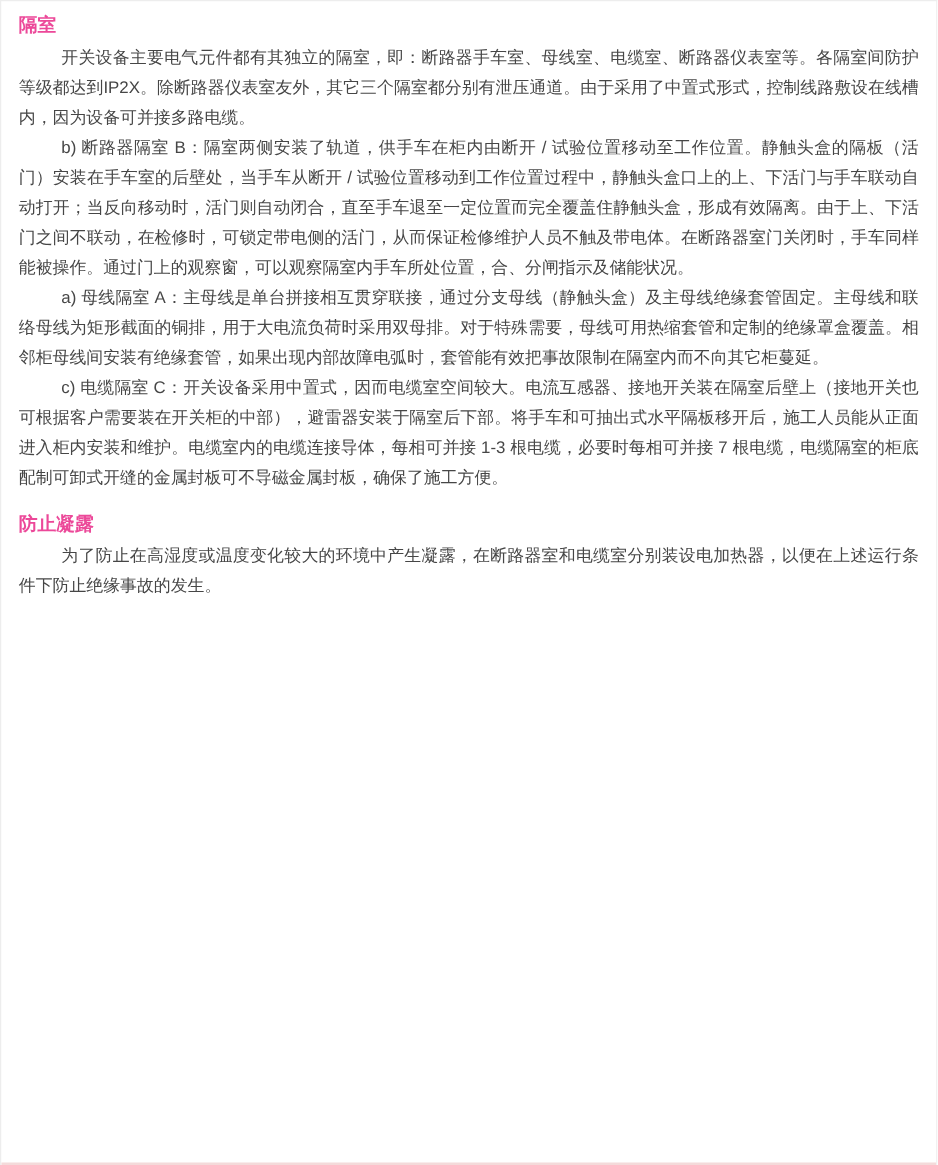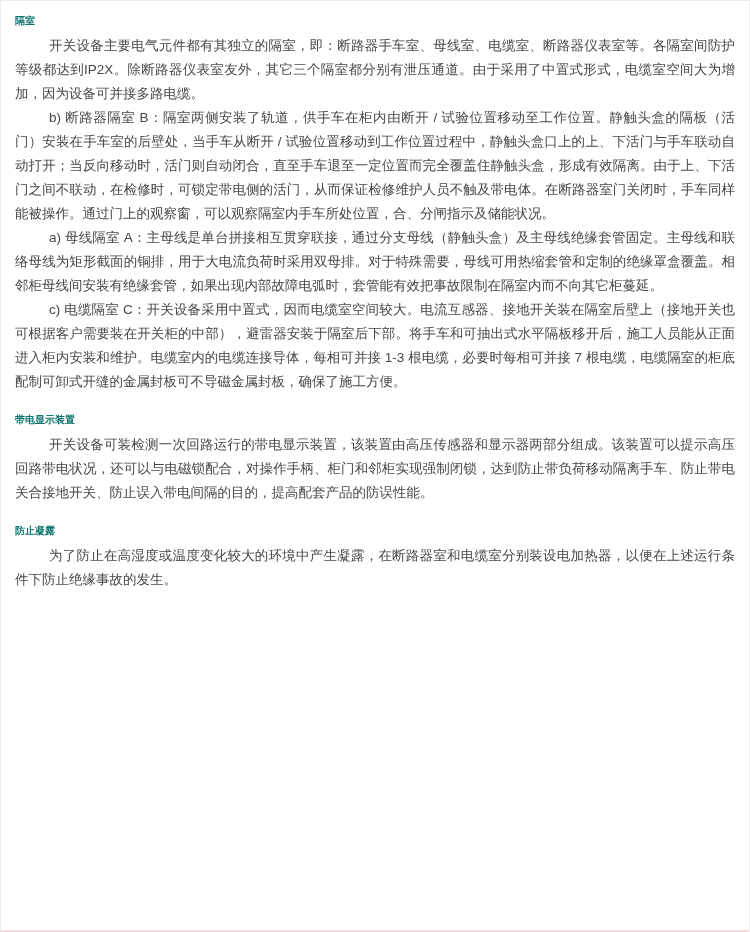--- a/index.html
+++ b/index.html
@@ -11,23 +11,23 @@
     border: 1px solid #ededed;
     border-bottom: none;
     padding: 8px 14px 0 14px;
     overflow: hidden;
     position: relative;
     font-family: "Liberation Sans", "DejaVu Sans", sans-serif;
   }
   .section { margin-top: 14px; }
   .section:first-child { margin-top: 0; }
   .section-title {
-    font-size: 10px;
+    font-size: 15px;
     font-weight: 700;
-    color: #0f766e;
+    color: #ec4899;
     line-height: 24px;
     margin: 0 0 1px 0;
   }
   .para {
     font-size: 13.5px;
     color: #464646;
     line-height: 24px;
     text-align: justify;
     text-indent: 34px;
     margin: 0;
@@ -40,32 +40,28 @@
     background: #f4dada;
   }
 </style>
 </head>
 <body>
 
 <div class="page">
 
   <div class="section">
     <h3 class="section-title">隔室</h3>
-    <p class="para">开关设备主要电气元件都有其独立的隔室，即：断路器手车室、母线室、电缆室、断路器仪表室等。各隔室间防护等级都达到IP2X。除断路器仪表室友外，其它三个隔室都分别有泄压通道。由于采用了中置式形式，电缆室空间大为增加，因为设备可并接多路电缆。</p>
+    <p class="para">开关设备主要电气元件都有其独立的隔室，即：断路器手车室、母线室、电缆室、断路器仪表室等。各隔室间防护等级都达到IP2X。除断路器仪表室友外，其它三个隔室都分别有泄压通道。由于采用了中置式形式，控制线路敷设在线槽内，因为设备可并接多路电缆。</p>
     <p class="para">b) 断路器隔室 B：隔室两侧安装了轨道，供手车在柜内由断开 / 试验位置移动至工作位置。静触头盒的隔板（活门）安装在手车室的后壁处，当手车从断开 / 试验位置移动到工作位置过程中，静触头盒口上的上、下活门与手车联动自动打开；当反向移动时，活门则自动闭合，直至手车退至一定位置而完全覆盖住静触头盒，形成有效隔离。由于上、下活门之间不联动，在检修时，可锁定带电侧的活门，从而保证检修维护人员不触及带电体。在断路器室门关闭时，手车同样能被操作。通过门上的观察窗，可以观察隔室内手车所处位置，合、分闸指示及储能状况。</p>
     <p class="para">a) 母线隔室 A：主母线是单台拼接相互贯穿联接，通过分支母线（静触头盒）及主母线绝缘套管固定。主母线和联络母线为矩形截面的铜排，用于大电流负荷时采用双母排。对于特殊需要，母线可用热缩套管和定制的绝缘罩盒覆盖。相邻柜母线间安装有绝缘套管，如果出现内部故障电弧时，套管能有效把事故限制在隔室内而不向其它柜蔓延。</p>
     <p class="para">c) 电缆隔室 C：开关设备采用中置式，因而电缆室空间较大。电流互感器、接地开关装在隔室后壁上（接地开关也可根据客户需要装在开关柜的中部），避雷器安装于隔室后下部。将手车和可抽出式水平隔板移开后，施工人员能从正面进入柜内安装和维护。电缆室内的电缆连接导体，每相可并接 1-3 根电缆，必要时每相可并接 7 根电缆，电缆隔室的柜底配制可卸式开缝的金属封板可不导磁金属封板，确保了施工方便。</p>
   </div>
 
 
 
-  <div class="section">
-    <h3 class="section-title">带电显示装置</h3>
-    <p class="para">开关设备可装检测一次回路运行的带电显示装置，该装置由高压传感器和显示器两部分组成。该装置可以提示高压回路带电状况，还可以与电磁锁配合，对操作手柄、柜门和邻柜实现强制闭锁，达到防止带负荷移动隔离手车、防止带电关合接地开关、防止误入带电间隔的目的，提高配套产品的防误性能。</p>
-  </div>
 
   <div class="section">
     <h3 class="section-title">防止凝露</h3>
     <p class="para">为了防止在高湿度或温度变化较大的环境中产生凝露，在断路器室和电缆室分别装设电加热器，以便在上述运行条件下防止绝缘事故的发生。</p>
   </div>
 
   <div class="bottom-strip"></div>
 </div>
 
 </body></html>

